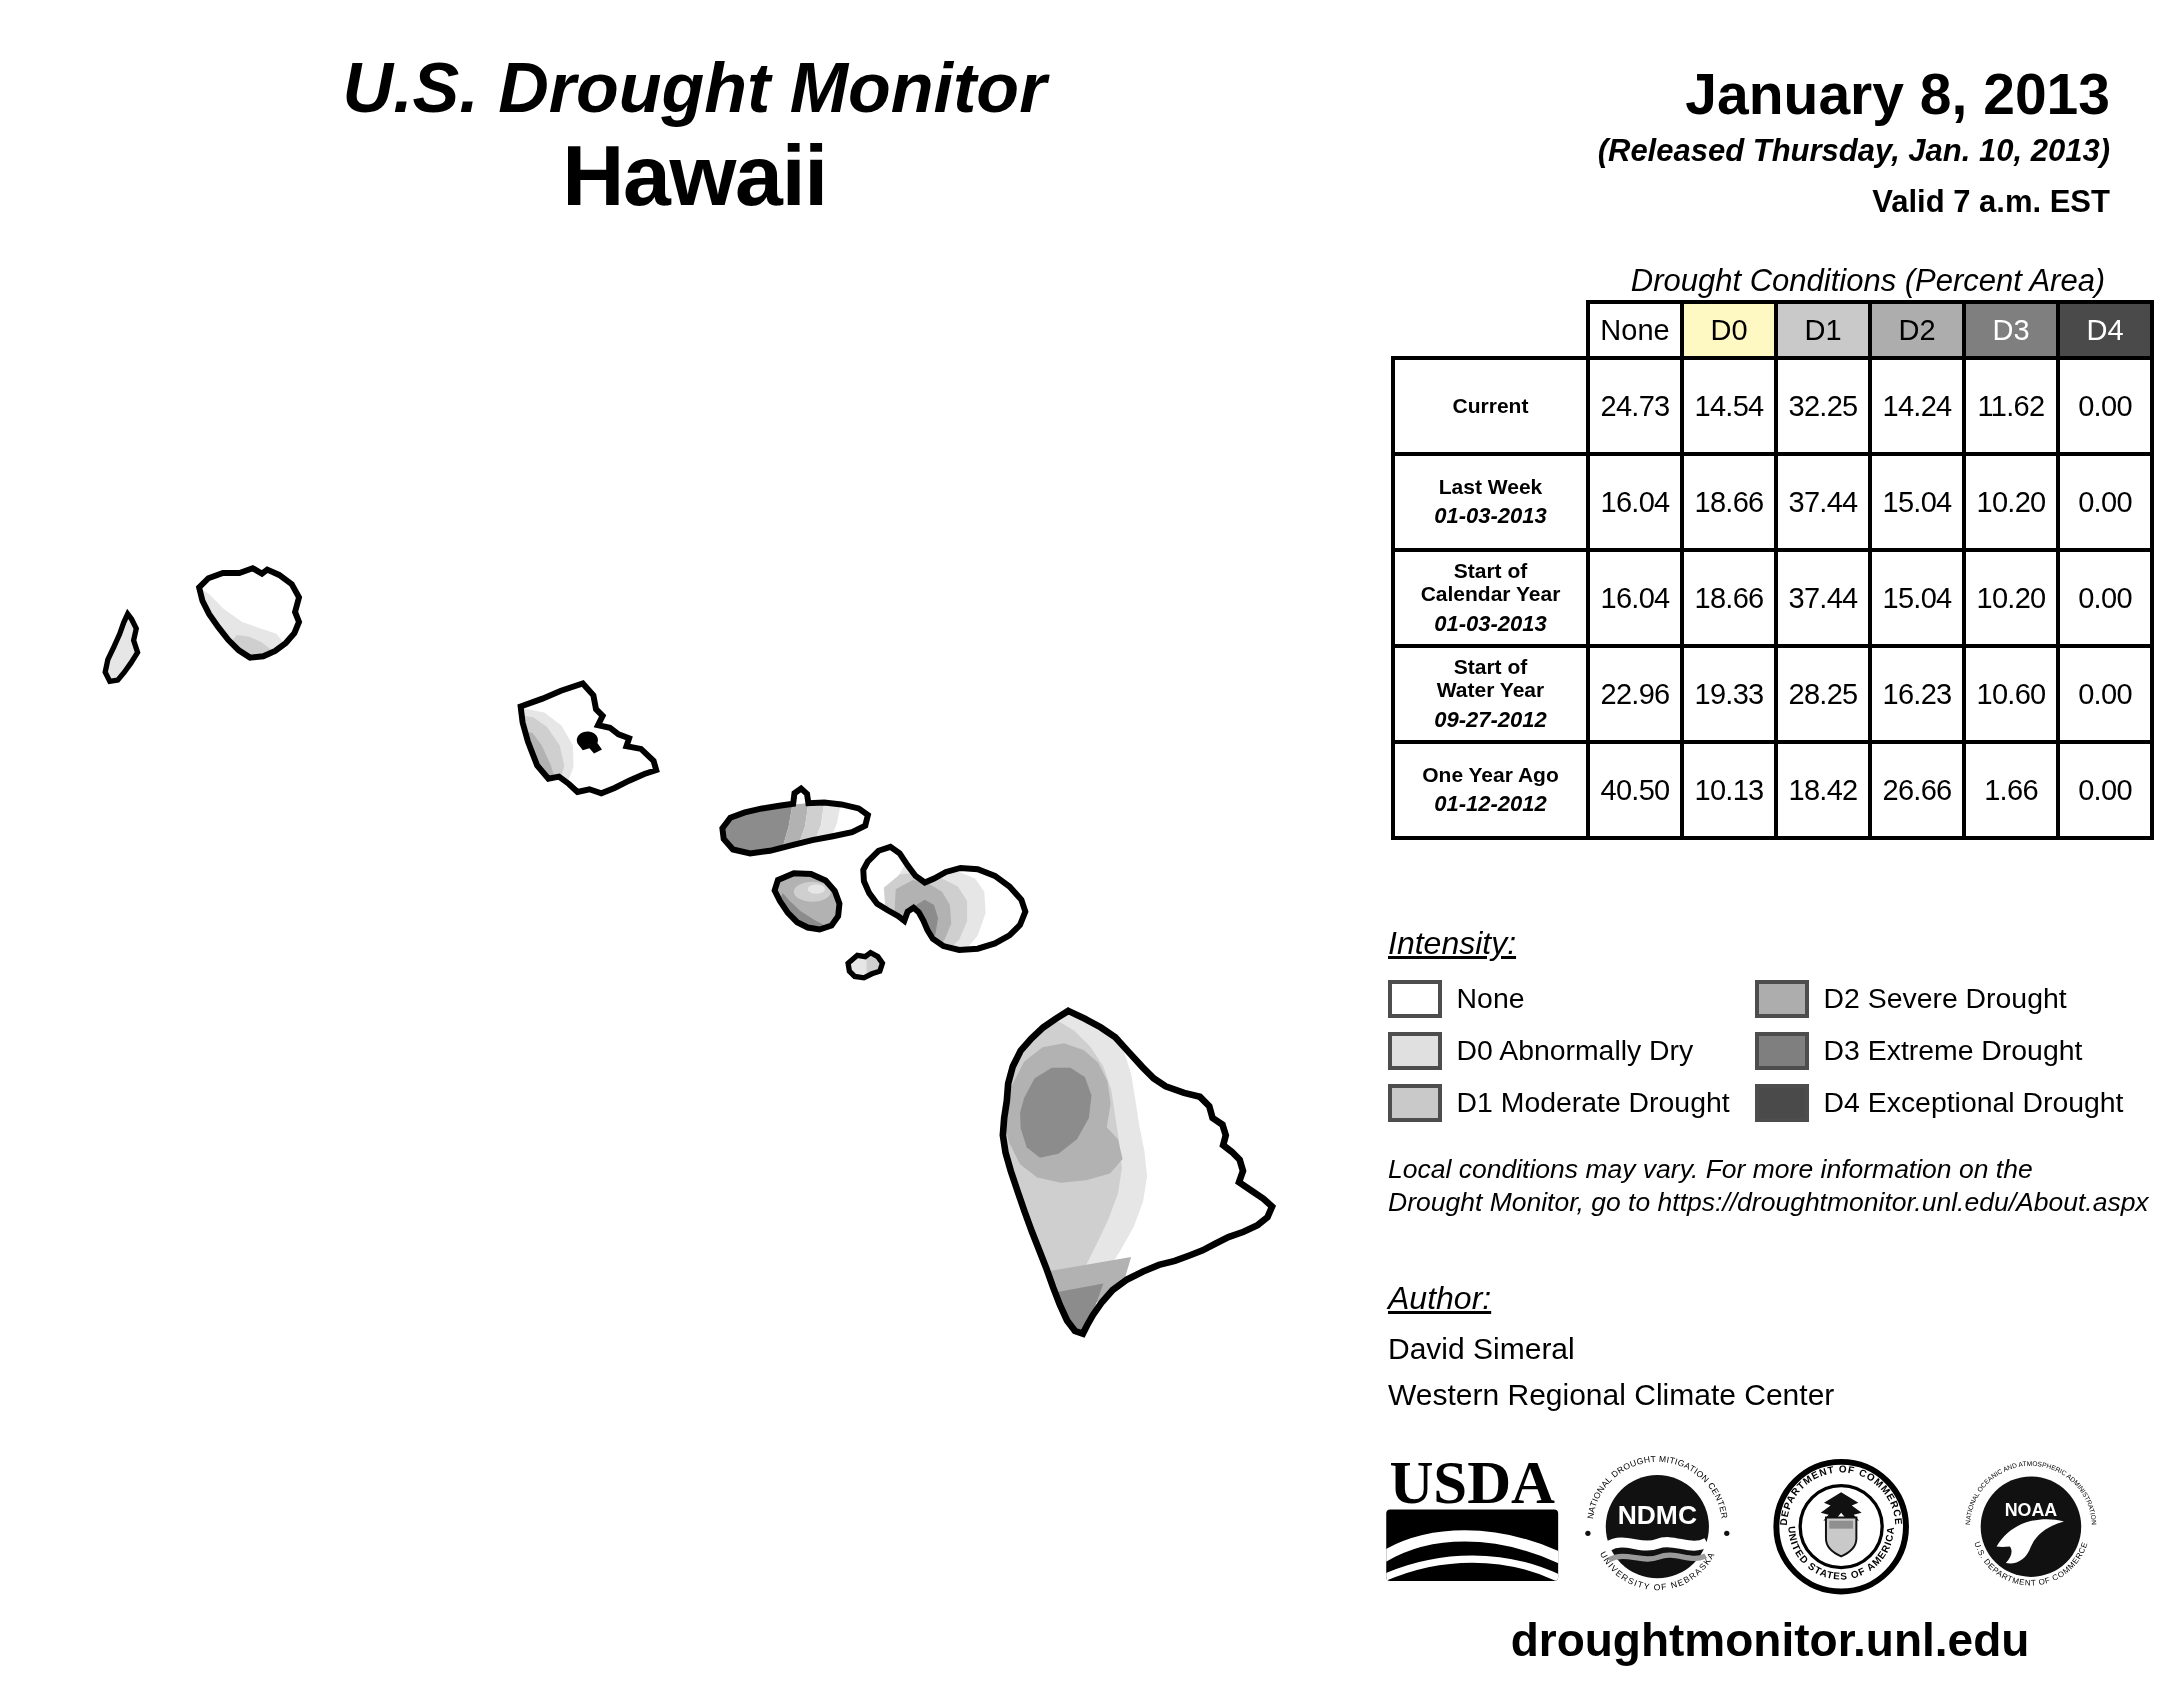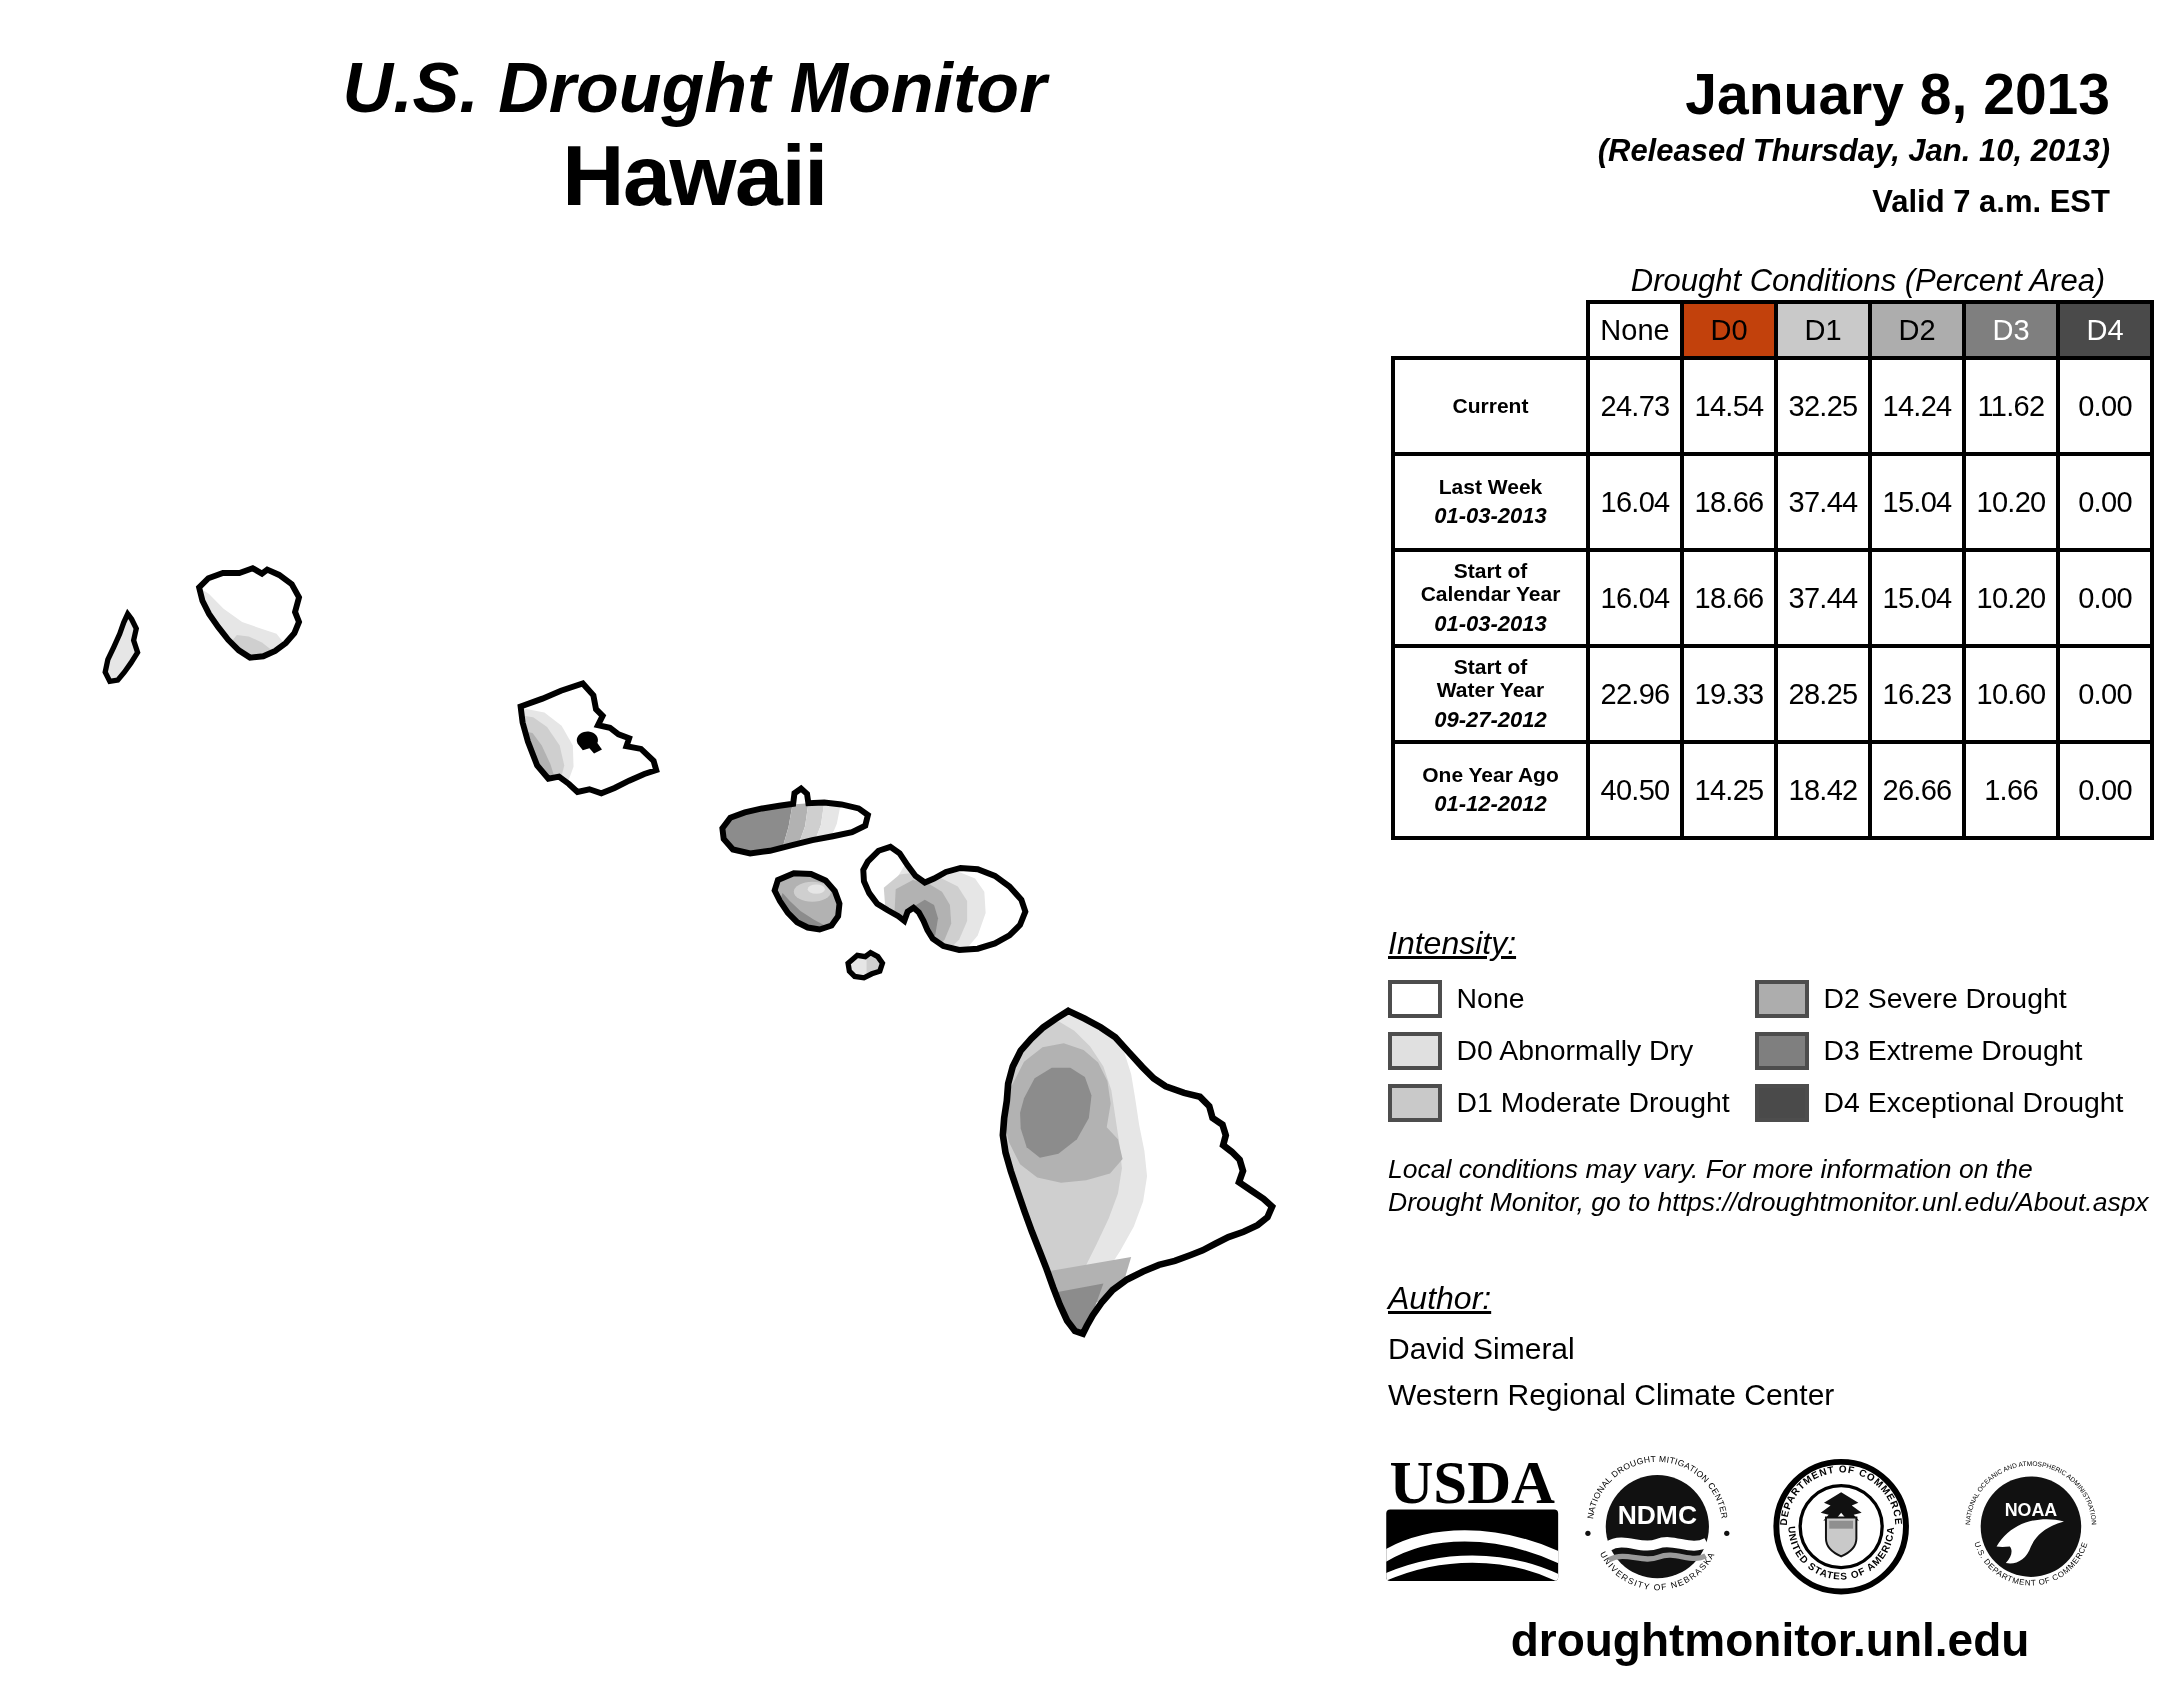--- a/index.html
+++ b/index.html
@@ -188,21 +188,21 @@
       <col style="width: 94px;">
       <col style="width: 94px;">
       <col style="width: 94px;">
       <col style="width: 94px;">
       <col style="width: 94px;">
     </colgroup>
   <thead>
       <tr>
         <th class="corner"></th>
         <th class="colhead" style="background: rgb(255, 255, 255); color: rgb(0, 0, 0);">None</th>
-        <th class="colhead" style="background: #c2410c; color: rgb(0, 0, 0);">D0</th>
+        <th class="colhead" style="background: #fef9c3; color: rgb(0, 0, 0);">D0</th>
         <th class="colhead" style="background: rgb(201, 201, 201); color: rgb(0, 0, 0);">D1</th>
         <th class="colhead" style="background: rgb(173, 173, 173); color: rgb(0, 0, 0);">D2</th>
         <th class="colhead" style="background: rgb(127, 127, 127); color: rgb(255, 255, 255);">D3</th>
         <th class="colhead" style="background: rgb(74, 74, 74); color: rgb(255, 255, 255);">D4</th>
       </tr>
     </thead>
   <tbody>
       <tr>
         <th class="rowhead">
           <div class="rl1">Current</div>
@@ -251,21 +251,21 @@
         <td class="val">16.23</td>
         <td class="val">10.60</td>
         <td class="val">0.00</td>
       </tr>
       <tr>
         <th class="rowhead">
           <div class="rl1">One Year Ago</div>
           <div class="rl2">01-12-2012</div>
         </th>
         <td class="val">40.50</td>
-        <td class="val">14.25</td>
+        <td class="val">10.13</td>
         <td class="val">18.42</td>
         <td class="val">26.66</td>
         <td class="val">1.66</td>
         <td class="val">0.00</td>
       </tr>
     </tbody>
 </table>
 
 <div class="abs legend">
   <div class="legend-title">Intensity:</div>

